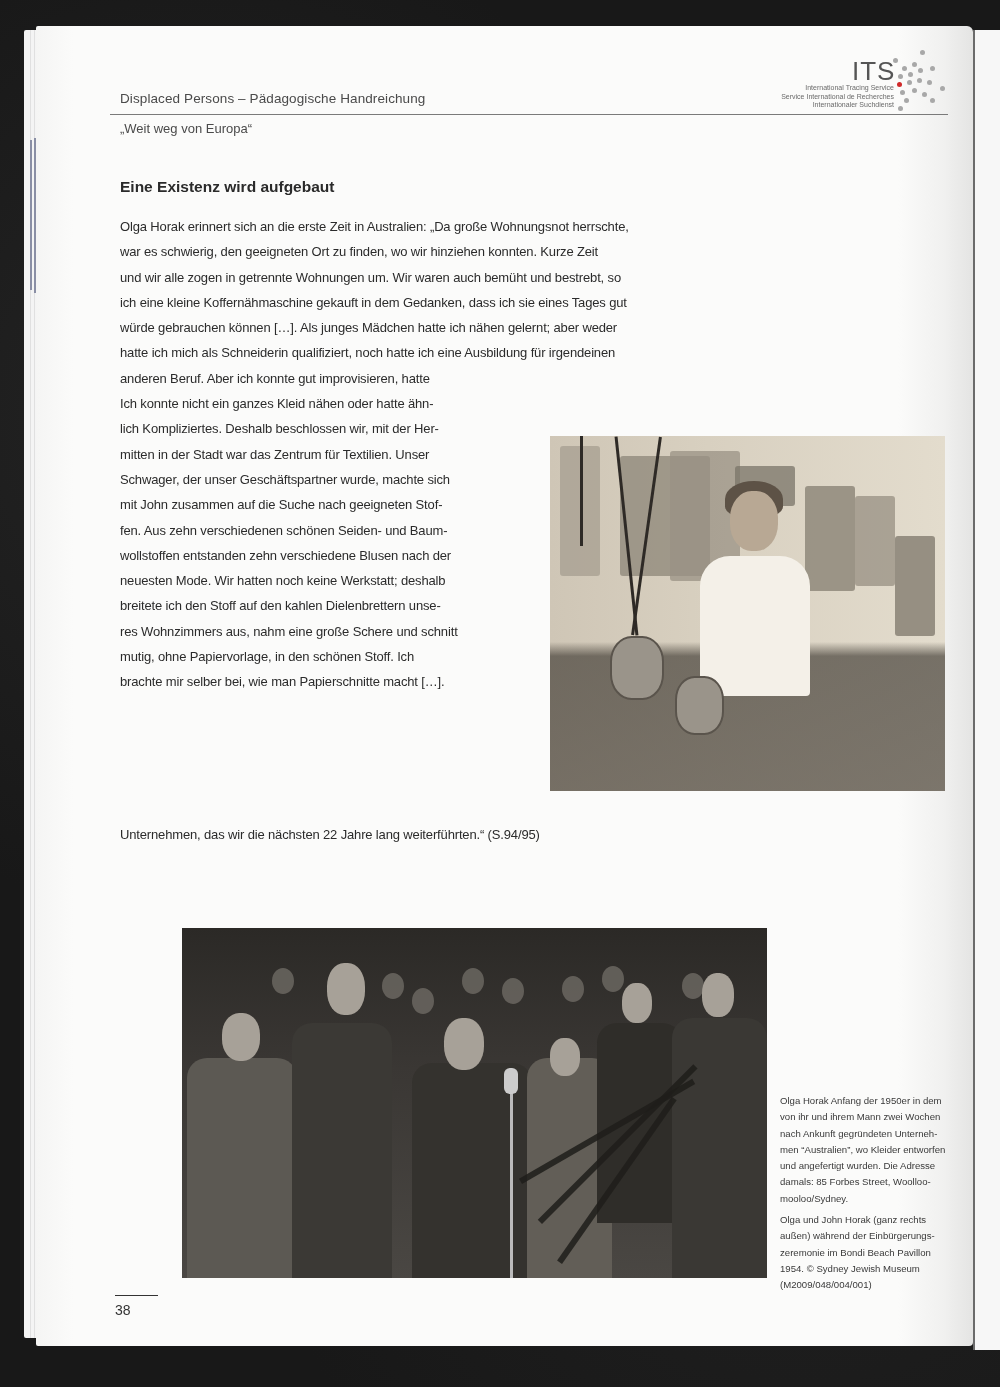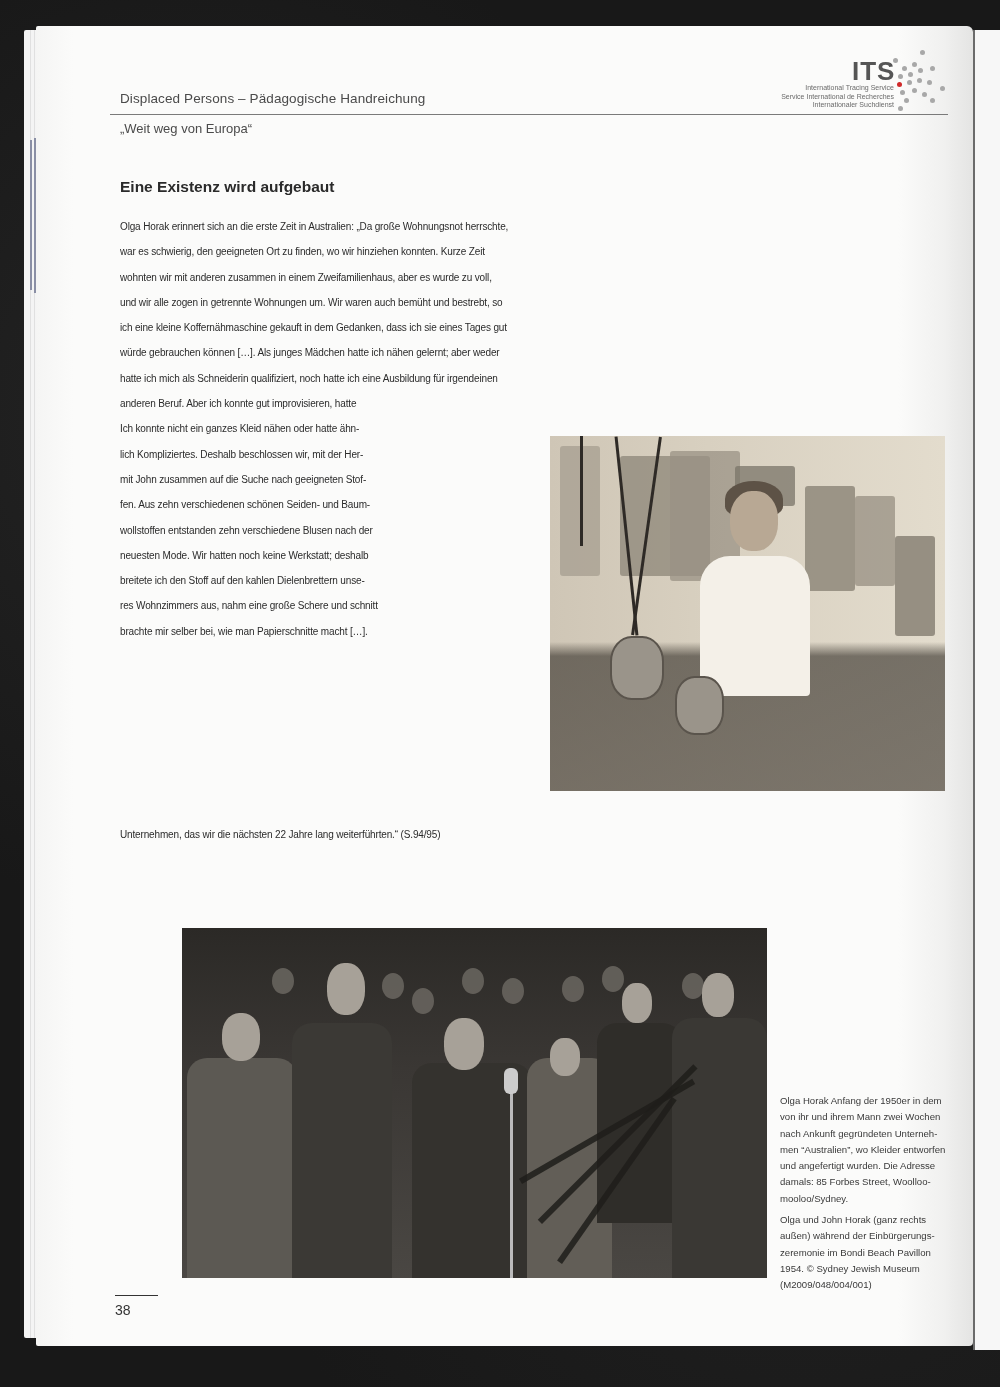--- a/index.html
+++ b/index.html
@@ -40,33 +40,33 @@
   }
   .header-rule { position:absolute; left:110px; top:114px; width:838px; height:1px; background:#7a7a7a; }
   .header-sub {
     position:absolute; left:120px; top:121px; font-size:13px; color:#4a4a4a;
     font-family:"Liberation Sans", sans-serif;
   }
 
   .logo { position:absolute; left:780px; top:46px; width:170px; height:70px; }
   .logo .its {
     position:absolute; left:72px; top:10px; font-family:"Liberation Sans", sans-serif;
-    font-weight:bold; font-size:26px; color:#555; letter-spacing:1px;
+    font-weight:normal; font-size:26px; color:#555; letter-spacing:1px;
   }
   .logo .lines { position:absolute; right:56px; top:38px; text-align:right; font-size:7px; line-height:8.5px; color:#6a6a6a; font-family:"Liberation Sans", sans-serif; }
   .dot { position:absolute; width:5px; height:5px; border-radius:50%; background:#a8a8a8; }
   .dot.red { background:#d02a2a; }
 
   .section-heading {
     position:absolute; left:120px; top:178px; font-size:15.5px; font-weight:bold;
     color:#2a2a2a; font-family:"Liberation Sans", sans-serif;
   }
   .body-text {
     position:absolute; font-family:"Liberation Sans", sans-serif;
-    font-size:10px; line-height:25.3px; color:#2b2b2b; letter-spacing:-0.15px;
+    font-size:13px; line-height:25.3px; color:#2b2b2b; letter-spacing:-0.15px;
   }
   .body-text div { white-space:nowrap; }
   .para-main { left:120px; top:214px; }
   .para-end { left:120px; top:822px; }
 
   .photo {
     position:absolute; overflow:hidden;
   }
   .photo-workshop {
     left:550px; top:436px; width:395px; height:355px;
@@ -151,34 +151,36 @@
     <span class="dot" style="left:150px;top:52px"></span>
     <span class="dot" style="left:118px;top:60px"></span>
   </div>
 </div>
 
 <div class="section-heading">Eine Existenz wird aufgebaut</div>
 
 <div class="body-text para-main">
   <div>Olga Horak erinnert sich an die erste Zeit in Australien: „Da große Wohnungsnot herrschte,</div>
   <div>war es schwierig, den geeigneten Ort zu finden, wo wir hinziehen konnten. Kurze Zeit</div>
-  <div>wohnten wir mit anderen zusammen in einem Zweifamilienhaus, aber es wurde zu voll,</div>
   <div>und wir alle zogen in getrennte Wohnungen um. Wir waren auch bemüht und bestrebt, so</div>
   <div>ich eine kleine Koffernähmaschine gekauft in dem Gedanken, dass ich sie eines Tages gut</div>
   <div>würde gebrauchen können […]. Als junges Mädchen hatte ich nähen gelernt; aber weder</div>
   <div>hatte ich mich als Schneiderin qualifiziert, noch hatte ich eine Ausbildung für irgendeinen</div>
   <div>anderen Beruf. Aber ich konnte gut improvisieren, hatte</div>
   <div>Ich konnte nicht ein ganzes Kleid nähen oder hatte ähn-</div>
   <div>lich Kompliziertes. Deshalb beschlossen wir, mit der Her-</div>
+  <div>mitten in der Stadt war das Zentrum für Textilien. Unser</div>
+  <div>Schwager, der unser Geschäftspartner wurde, machte sich</div>
   <div>mit John zusammen auf die Suche nach geeigneten Stof-</div>
   <div>fen. Aus zehn verschiedenen schönen Seiden- und Baum-</div>
   <div>wollstoffen entstanden zehn verschiedene Blusen nach der</div>
   <div>neuesten Mode. Wir hatten noch keine Werkstatt; deshalb</div>
   <div>breitete ich den Stoff auf den kahlen Dielenbrettern unse-</div>
   <div>res Wohnzimmers aus, nahm eine große Schere und schnitt</div>
+  <div>mutig, ohne Papiervorlage, in den schönen Stoff. Ich</div>
   <div>brachte mir selber bei, wie man Papierschnitte macht […].</div>
 </div>
 
 <div class="photo photo-workshop" title="Olga Horak at cutting table in workshop (sepia photograph)">
   <div class="clothes" style="left:70px;top:20px;width:90px;height:120px;"></div>
   <div class="clothes" style="left:120px;top:15px;width:70px;height:130px;background:#9a9284;"></div>
   <div class="clothes" style="left:185px;top:30px;width:60px;height:40px;background:#7a7468;"></div>
   <div class="clothes" style="left:255px;top:50px;width:50px;height:105px;background:#847d70;"></div>
   <div class="clothes" style="left:305px;top:60px;width:40px;height:90px;background:#978f82;"></div>
   <div class="clothes" style="left:345px;top:100px;width:40px;height:100px;background:#7c7669;"></div>

